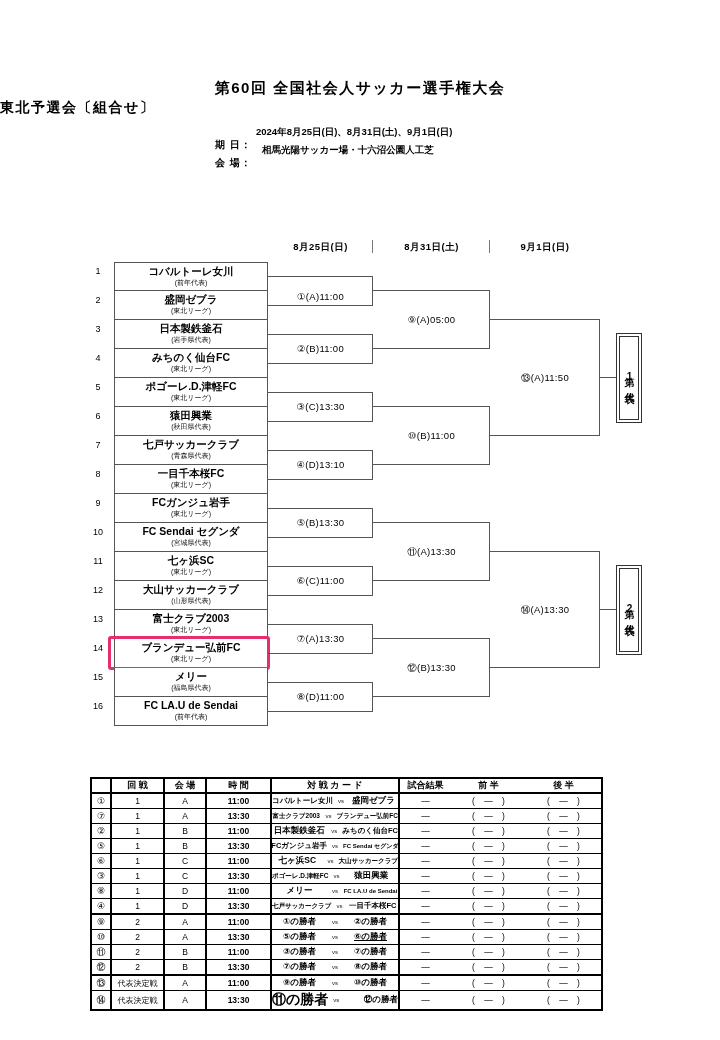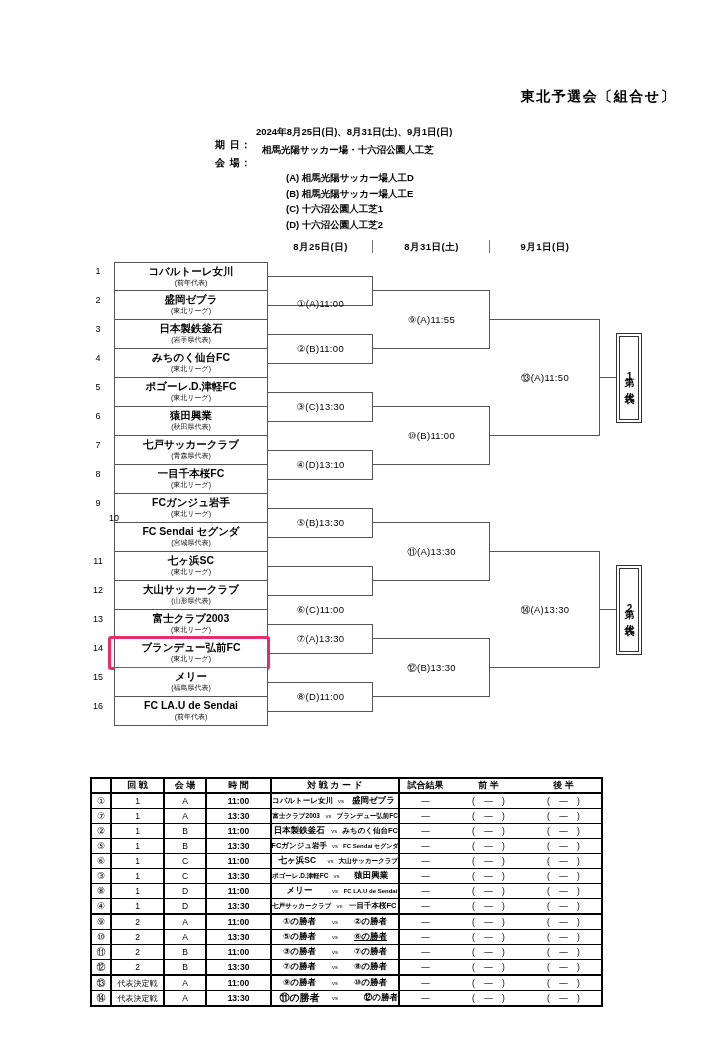--- a/index.html
+++ b/index.html
@@ -1,21 +1,21 @@
 <!DOCTYPE html>
 <html><head>
 <meta charset="utf-8">
 <style>
   html,body{margin:0;padding:0;background:#fff;}
   .page{position:relative;width:720px;height:1040px;background:#ffffff;overflow:hidden;
         font-family:"Liberation Sans","DejaVu Sans",sans-serif;color:#000;}
   .abs{position:absolute;}
   
   .title1{top:79px;left:0;width:720px;text-align:center;font-size:15px;font-weight:bold;letter-spacing:1.5px;}
-  .title2{top:88px;left:0;width:676px;text-align:right;font-size:14px;font-weight:bold;letter-spacing:1.5px;}
+  .title2{top:99px;left:0;width:676px;text-align:left;font-size:14px;font-weight:bold;letter-spacing:1.5px;}
   .info-label{font-size:10px;font-weight:bold;letter-spacing:1px;margin-top:12px;}
   .info-value{font-size:9.5px;font-weight:bold;}
   .venue-list{left:286px;top:170px;font-size:9.5px;line-height:15.5px;font-weight:bold;}
   
   .bdate{position:absolute;top:241px;font-size:9.5px;font-weight:bold;text-align:center;line-height:12px;letter-spacing:0.5px;}
   .dsep{position:absolute;top:240px;width:1px;height:13px;background:#777;}
   .hl{position:absolute;height:1px;background:#555;}
   .vl{position:absolute;width:1px;background:#555;}
   .tbox{position:absolute;left:114px;width:154px;height:29px;border:1px solid #555;border-top:none;
         background:#fff;box-sizing:border-box;text-align:center;}
@@ -44,33 +44,28 @@
   .mrow{display:flex;align-items:center;justify-content:center;width:100%;}
   .mrow .home,.mrow .away{flex:1;text-align:center;font-weight:bold;white-space:nowrap;overflow:visible;}
   .mrow .vs{width:16px;flex:none;font-size:6px;color:#222;}
   td.half{word-spacing:7px;}
 </style>
 </head>
 <body>
 
 <div class="page">
 
+  <div class="abs title1">第60回 全国社会人サッカー選手権大会</div>
   <div class="abs title2">東北予選会〔組合せ〕</div>
 
   <div class="abs info-label" style="left:215px;top:126px;">期 日：</div>
   <div class="abs info-value" style="left:256px;top:126px;">2024年8月25日(日)、8月31日(土)、9月1日(日)</div>
   <div class="abs info-label" style="left:215px;top:144px;">会 場：</div>
   <div class="abs info-value" style="left:262px;top:144px;">相馬光陽サッカー場・十六沼公園人工芝</div>
 
-  <div class="abs venue-list">
-    <div>(A) 相馬光陽サッカー場人工D</div>
-    <div>(B) 相馬光陽サッカー場人工E</div>
-    <div>(C) 十六沼公園人工芝1</div>
-    <div>(D) 十六沼公園人工芝2</div>
-  </div>
 
   <div class="bdate" style="left:268px;width:105px;">8月25日(日)</div>
   <div class="bdate" style="left:373px;width:117px;">8月31日(土)</div>
   <div class="bdate" style="left:490px;width:110px;">9月1日(日)</div>
   <div class="dsep" style="left:372px;"></div>
   <div class="dsep" style="left:489px;"></div>
 
   <div id="bracket" class="abs" style="left:0;top:0;width:720px;height:760px;">
       <div class="tbox" style="top: 262px; border-top: 1px solid rgb(85, 85, 85);">
         <div class="tname">コバルトーレ女川</div>
@@ -114,21 +109,21 @@
       <div class="tnum" style="top: 469px;">8</div>
       <div class="tbox" style="top: 494px;">
         <div class="tname">FCガンジュ岩手</div>
         <div class="taff">(東北リーグ)</div>
       </div>
       <div class="tnum" style="top: 498px;">9</div>
       <div class="tbox" style="top: 523px;">
         <div class="tname">FC Sendai セグンダ</div>
         <div class="taff">(宮城県代表)</div>
       </div>
-      <div class="tnum" style="top: 513px; margin-left: 16px;">10</div>
+      <div class="tnum" style="top: 527px;">10</div>
       <div class="tbox" style="top: 552px;">
         <div class="tname">七ヶ浜SC</div>
         <div class="taff">(東北リーグ)</div>
       </div>
       <div class="tnum" style="top: 556px;">11</div>
       <div class="tbox" style="top: 581px;">
         <div class="tname">大山サッカークラブ</div>
         <div class="taff">(山形県代表)</div>
       </div>
       <div class="tnum" style="top: 585px;">12</div>
@@ -164,45 +159,45 @@
       <div class="hl" style="left: 268px; top: 508px; width: 105px;"></div>
       <div class="hl" style="left: 268px; top: 537px; width: 105px;"></div>
       <div class="hl" style="left: 268px; top: 566px; width: 105px;"></div>
       <div class="hl" style="left: 268px; top: 595px; width: 105px;"></div>
       <div class="hl" style="left: 268px; top: 624px; width: 105px;"></div>
       <div class="hl" style="left: 268px; top: 653px; width: 105px;"></div>
       <div class="hl" style="left: 268px; top: 682px; width: 105px;"></div>
       <div class="hl" style="left: 268px; top: 711px; width: 105px;"></div>
       <div class="vl" style="left: 372px; top: 276px; height: 30px;"></div>
       <div class="hl" style="left: 373px; top: 290px; width: 117px;"></div>
-      <div class="mlabel" style="left: 268px; width: 105px; top: 298px;">①(A)11:00</div>
+      <div class="mlabel" style="left: 268px; width: 105px; top: 291px;">①(A)11:00</div>
       <div class="vl" style="left: 372px; top: 334px; height: 30px;"></div>
       <div class="hl" style="left: 373px; top: 348px; width: 117px;"></div>
       <div class="mlabel" style="left: 268px; width: 105px; top: 343px;">②(B)11:00</div>
       <div class="vl" style="left: 372px; top: 392px; height: 30px;"></div>
       <div class="hl" style="left: 373px; top: 406px; width: 117px;"></div>
       <div class="mlabel" style="left: 268px; width: 105px; top: 401px;">③(C)13:30</div>
       <div class="vl" style="left: 372px; top: 450px; height: 30px;"></div>
       <div class="hl" style="left: 373px; top: 464px; width: 117px;"></div>
       <div class="mlabel" style="left: 268px; width: 105px; top: 459px;">④(D)13:10</div>
       <div class="vl" style="left: 372px; top: 508px; height: 30px;"></div>
       <div class="hl" style="left: 373px; top: 522px; width: 117px;"></div>
       <div class="mlabel" style="left: 268px; width: 105px; top: 517px;">⑤(B)13:30</div>
       <div class="vl" style="left: 372px; top: 566px; height: 30px;"></div>
       <div class="hl" style="left: 373px; top: 580px; width: 117px;"></div>
-      <div class="mlabel" style="left: 268px; width: 105px; top: 604px;">⑥(C)11:00</div>
+      <div class="mlabel" style="left: 268px; width: 105px; top: 575px;">⑥(C)11:00</div>
       <div class="vl" style="left: 372px; top: 624px; height: 30px;"></div>
       <div class="hl" style="left: 373px; top: 638px; width: 117px;"></div>
       <div class="mlabel" style="left: 268px; width: 105px; top: 633px;">⑦(A)13:30</div>
       <div class="vl" style="left: 372px; top: 682px; height: 30px;"></div>
       <div class="hl" style="left: 373px; top: 696px; width: 117px;"></div>
       <div class="mlabel" style="left: 268px; width: 105px; top: 691px;">⑧(D)11:00</div>
       <div class="vl" style="left: 489px; top: 290px; height: 59px;"></div>
       <div class="hl" style="left: 490px; top: 319px; width: 110px;"></div>
-      <div class="mlabel" style="left: 373px; width: 117px; top: 314px;">⑨(A)11:55</div>
+      <div class="mlabel" style="left: 373px; width: 117px; top: 314px;">⑨(A)05:00</div>
       <div class="vl" style="left: 489px; top: 406px; height: 59px;"></div>
       <div class="hl" style="left: 490px; top: 435px; width: 110px;"></div>
       <div class="mlabel" style="left: 373px; width: 117px; top: 430px;">⑩(B)11:00</div>
       <div class="vl" style="left: 489px; top: 522px; height: 59px;"></div>
       <div class="hl" style="left: 490px; top: 551px; width: 110px;"></div>
       <div class="mlabel" style="left: 373px; width: 117px; top: 546px;">⑪(A)13:30</div>
       <div class="vl" style="left: 489px; top: 638px; height: 59px;"></div>
       <div class="hl" style="left: 490px; top: 667px; width: 110px;"></div>
       <div class="mlabel" style="left: 373px; width: 117px; top: 662px;">⑫(B)13:30</div>
       <div class="vl" style="left: 599px; top: 319px; height: 117px;"></div>
@@ -452,21 +447,21 @@
           <td class="c6 half">( — )</td>
           <td class="c7 half">( — )</td>
         </tr>
         <tr>
           <td class="c0 cb">⑭</td>
           <td class="c1 cb" style="font-size: 8px;">代表決定戦</td>
           <td class="c2 cb">A</td>
           <td class="c3 cb">13:30</td>
           <td class="c4 cb">
             <div class="mrow">
-              <span class="home" style="font-size: 10px;">⑪の勝者</span>
+              <span class="home" style="font-size: 14px;">⑪の勝者</span>
               <span class="vs">vs</span>
               <span class="away" style="font-size: 8.5px; text-align: right;">⑫の勝者</span>
             </div>
           </td>
           <td class="c5">—</td>
           <td class="c6 half">( — )</td>
           <td class="c7 half">( — )</td>
         </tr>
       </tbody>
   </table>

